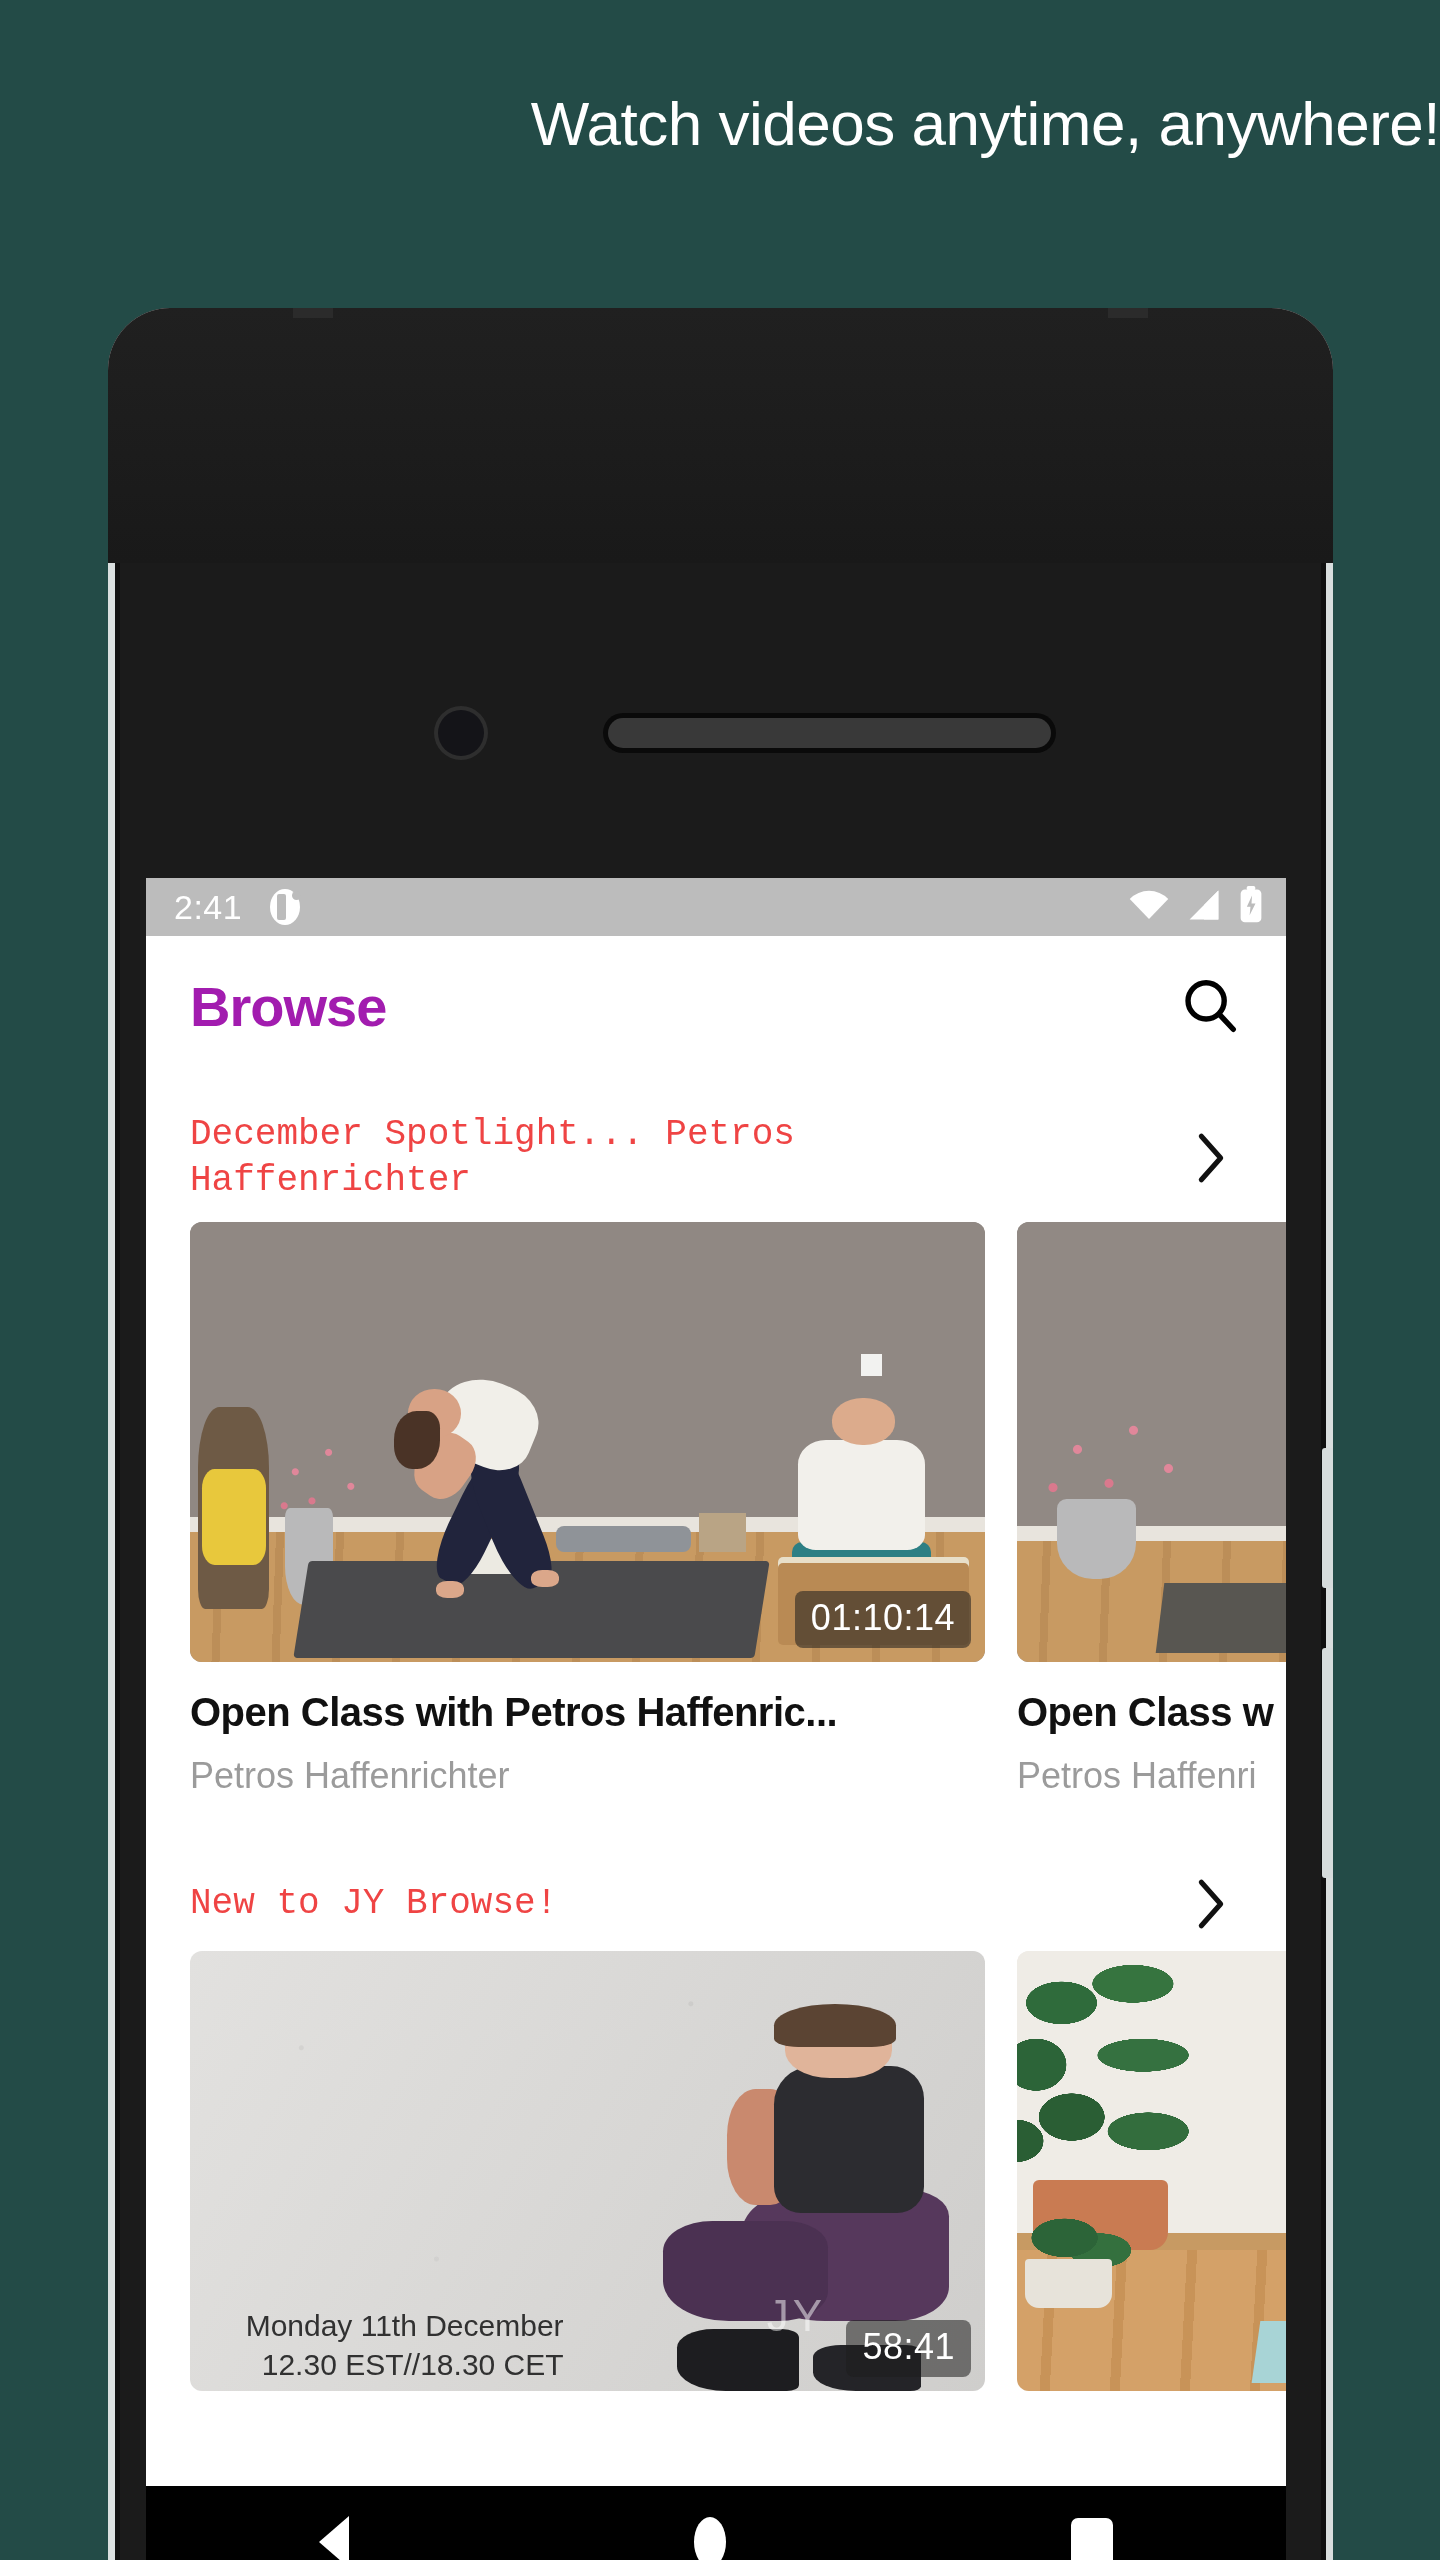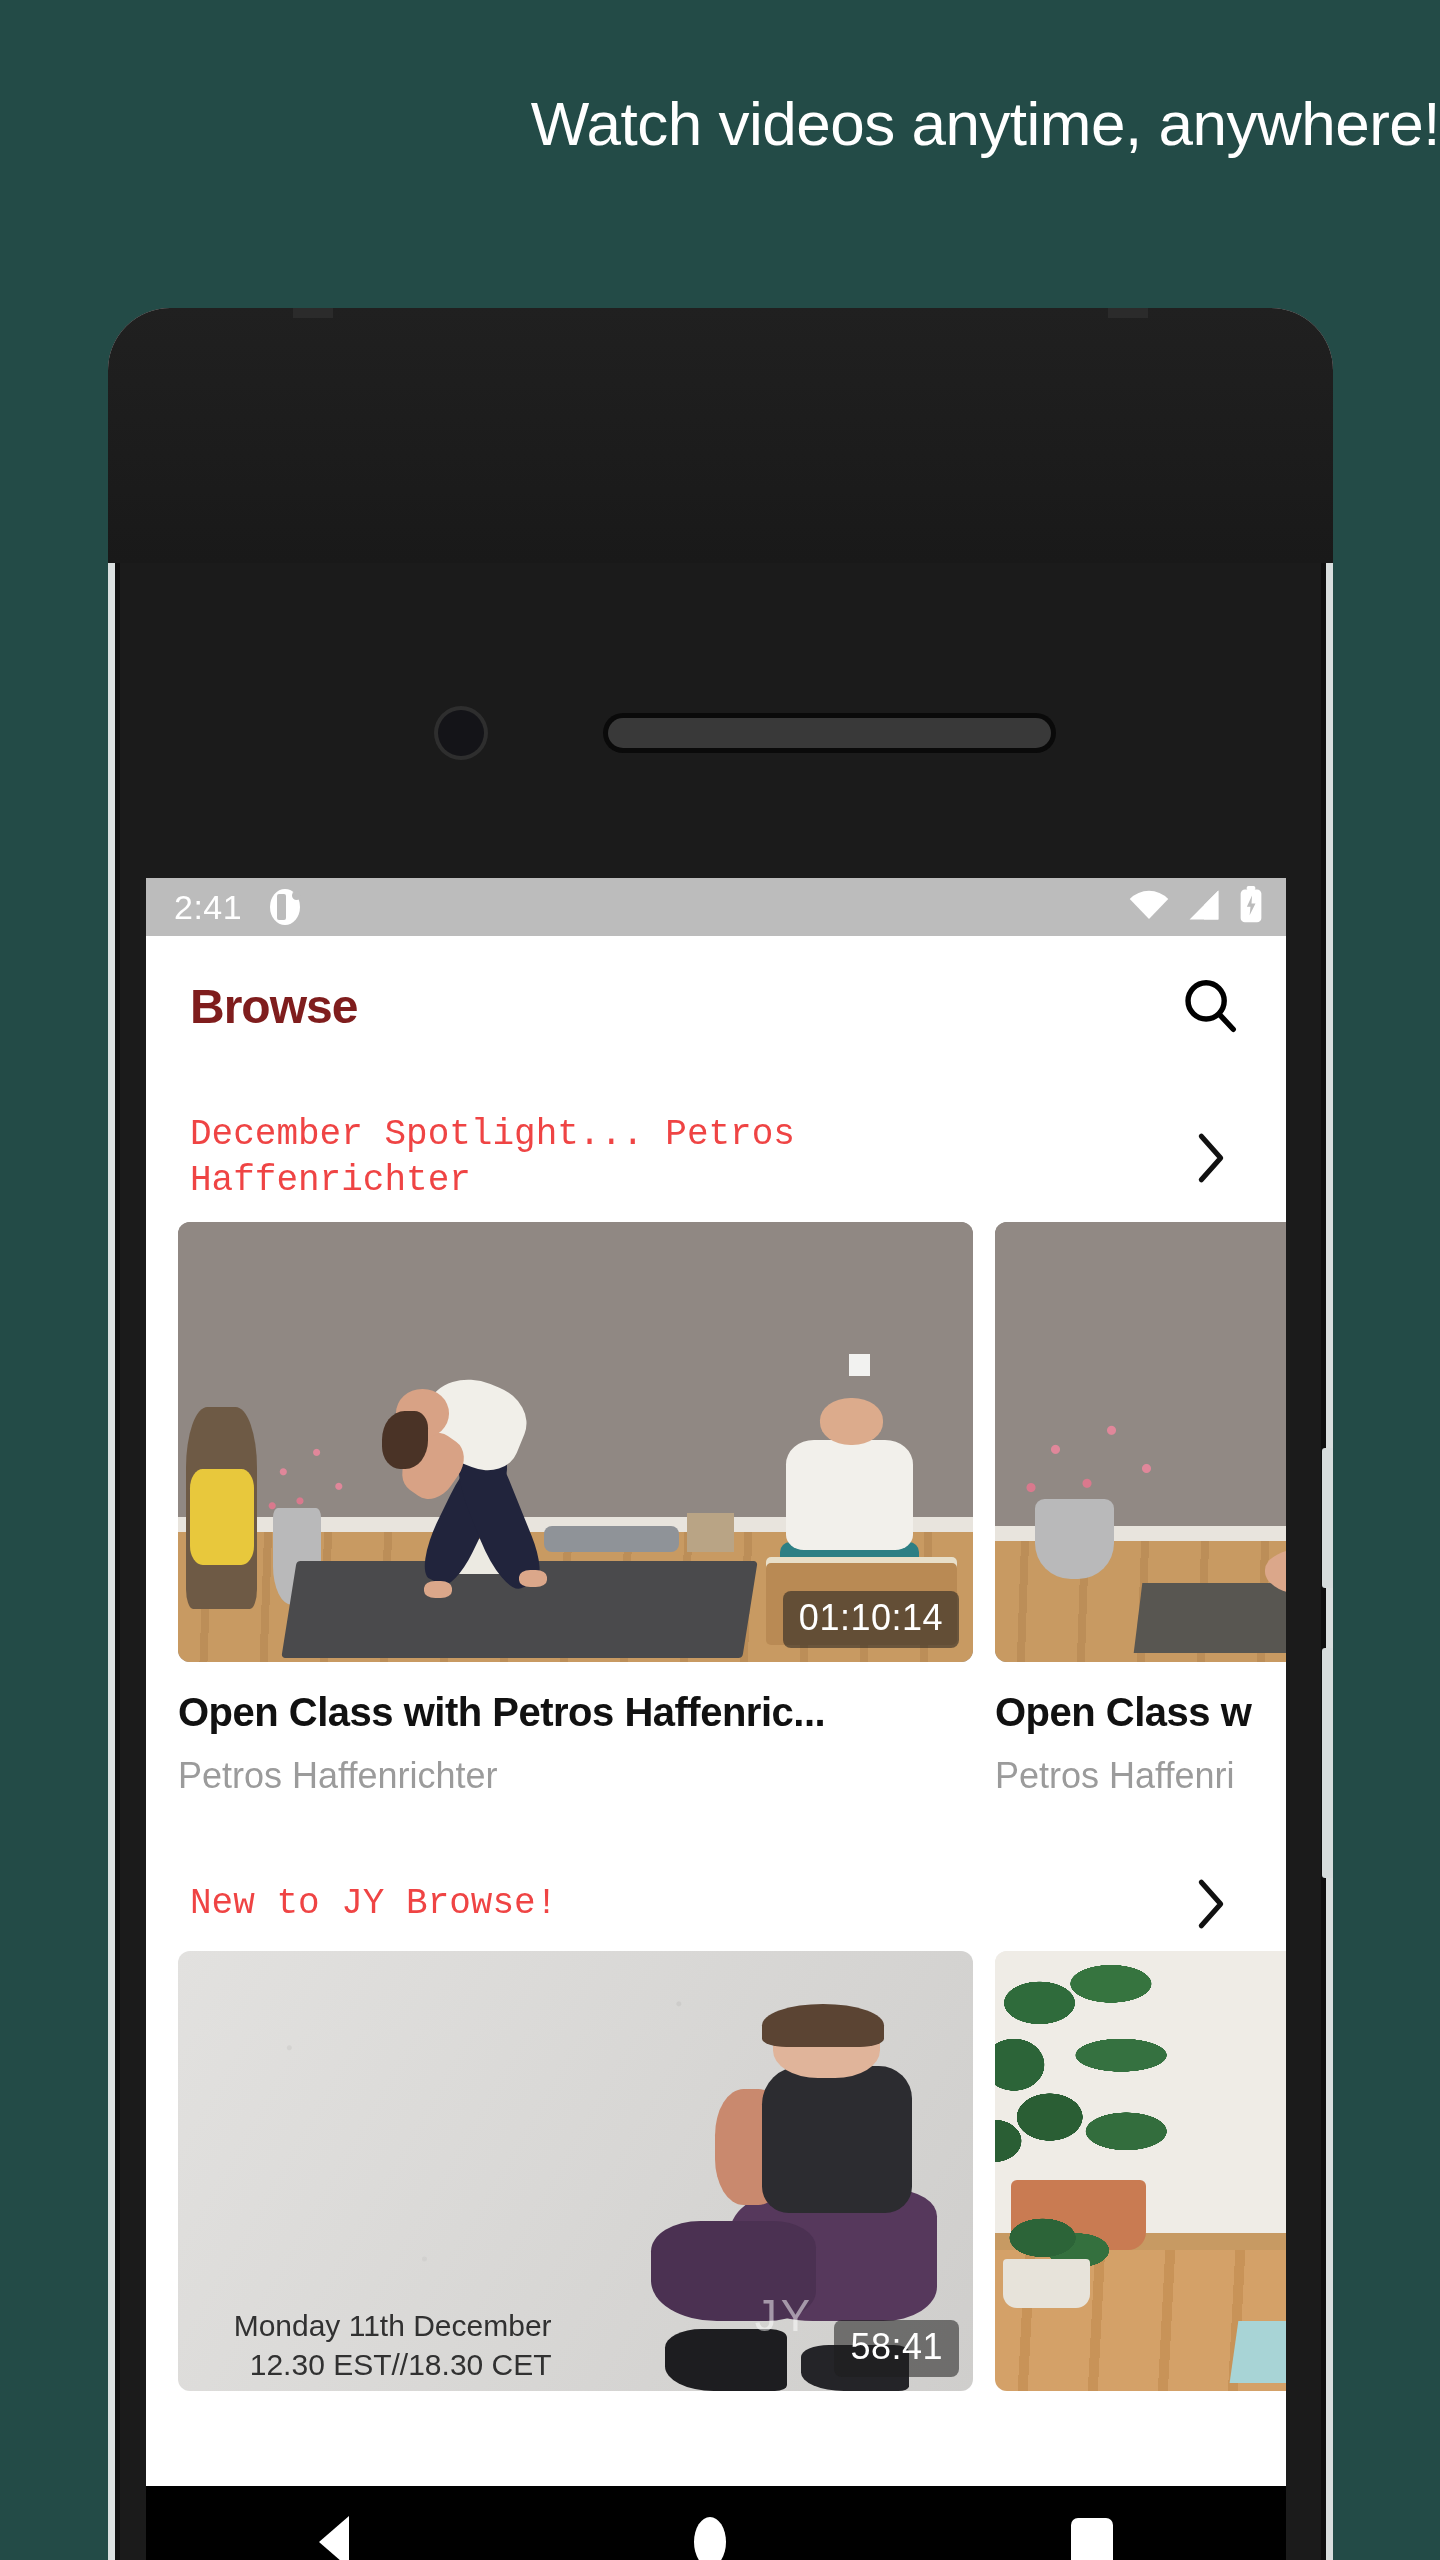--- a/index.html
+++ b/index.html
@@ -93,37 +93,37 @@
     position:absolute; right:3px; top:4px; width:9px; height:9px;
     background:#bcbcbc; border-radius:50%;
   }
   .status-right { margin-left:auto; display:flex; align-items:center; gap:16px; }
 
   
   .app-header {
     height:140px; display:flex; align-items:center;
     padding:0 40px 0 44px;
   }
-  .page-title { font-size:48px; font-weight:700; color:#7f1d1d; letter-spacing:-1px; }
+  .page-title { font-size:56px; font-weight:700; color:#a21caf; letter-spacing:-1px; }
   .search-btn { margin-left:auto; width:72px; height:72px; display:flex; align-items:center; justify-content:center; }
 
   
   .section-head {
     display:flex; align-items:center;
     padding:36px 40px 18px 44px;
   }
   .section-title {
     font-size:36px; color:#ef4444; line-height:1.28; font-weight:400;
     max-width:720px;
     font-family:Liberation Mono, monospace;
   }
   .chev { margin-left:auto; width:70px; display:flex; justify-content:center; }
 
   
-  .carousel { display:flex; gap:22px; padding-left:32px; }
+  .carousel { display:flex; gap:32px; padding-left:44px; }
   .card { flex:0 0 auto; width:795px; }
   .thumb {
     width:795px; height:440px; border-radius:12px;
     position:relative; overflow:hidden;
     background:#8a8178;
   }
   .dur {
     position:absolute; right:14px; bottom:14px;
     background:rgba(30,30,30,0.55);
     color:#fff; font-size:36px; font-weight:500;

